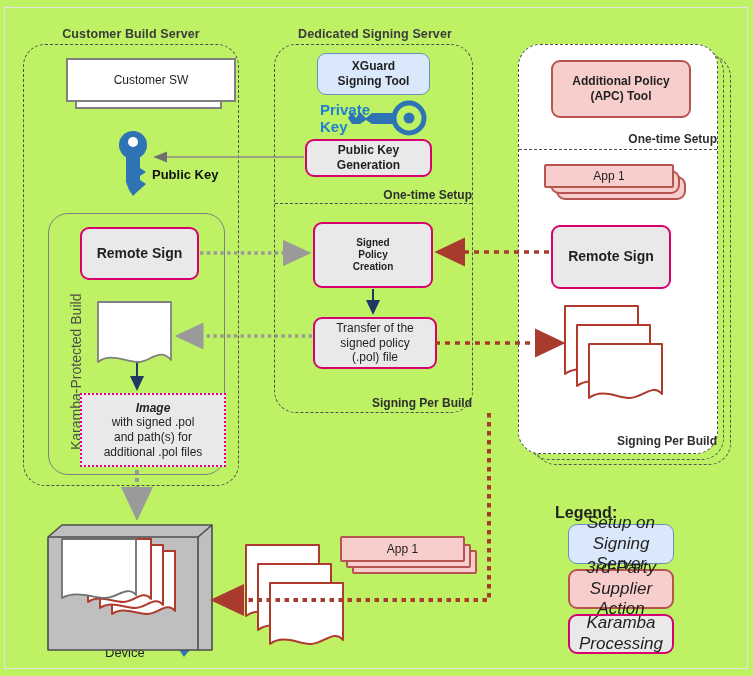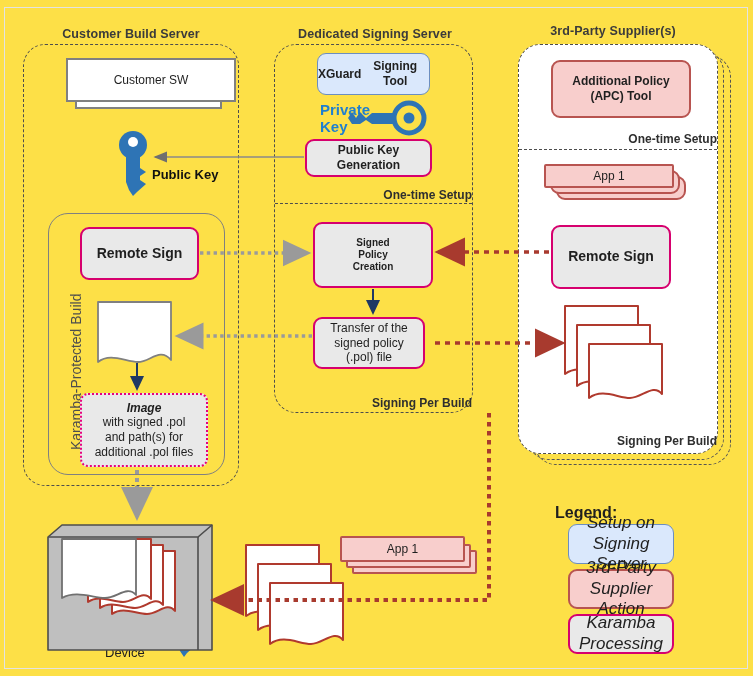--- a/index.html
+++ b/index.html
@@ -1,20 +1,20 @@
 <!DOCTYPE html>
 <html><head>
 <meta charset="utf-8">
 <style>
   html,body{margin:0;padding:0;background:#ffffff;}
   body{font-family:"Liberation Sans", sans-serif;}
   #canvas{
     position:relative;
     width:753px;height:676px;
-    background:#fde047;
+    background:#bef264;
     overflow:hidden;
     box-sizing:border-box;
     padding-left:48px;
   }
   #frame{
     position:absolute;left:4px;top:7px;width:744px;height:662px;
     border:1px solid #e3e3e3;box-sizing:border-box;
   }
   .lane-title{
     position:absolute;font-weight:bold;font-size:12.5px;color:#3b3b3b;
@@ -65,21 +65,20 @@
   .stack-label{position:absolute;font-size:12px;color:#1f1f1f;white-space:nowrap;}
 </style>
 </head>
 <body>
 
 <div id="canvas">
   <div id="frame"></div>
 
   <div class="lane-title" style="left:26px;top:27px;width:210px;">Customer Build Server</div>
   <div class="lane-title" style="left:277px;top:27px;width:196px;">Dedicated Signing Server</div>
-  <div class="lane-title" style="left:518px;top:24px;width:190px;">3rd-Party Supplier(s)</div>
 
   <div class="lane" style="left:23px;top:44px;width:216px;height:442px;"></div>
 
   <div class="lane" style="left:274px;top:44px;width:199px;height:369px;"></div>
   <div class="divider" style="left:275px;top:203px;width:197px;"></div>
 
   <div class="lane ghost" style="left:534px;top:55px;width:197px;height:410px;"></div>
   <div class="lane ghost" style="left:527px;top:50px;width:197px;height:410px;"></div>
   <div class="lane" style="left:518px;top:44px;width:200px;height:410px;background:#fff;"></div>
   <div class="divider" style="left:519px;top:149px;width:198px;"></div>
@@ -89,28 +88,28 @@
 
   <div class="keylabel" style="left:152px;top:167px;">Public Key</div>
 
   <div class="inner-round" style="left:48px;top:213px;width:177px;height:262px;"></div>
   <div class="rot-label" style="left:68px;top:450px;">Karamba-Protected Build</div>
 
   <div class="box box-karamba bold" style="left:80px;top:227px;width:119px;height:53px;font-size:14px;">Remote Sign</div>
 
   <div class="doc-label" style="left:100px;top:317px;">whitebin.pol</div>
 
-  <div class="box box-dotted-pink" style="left:80px;top:393px;width:128px;height:74px;flex-direction:column;border-radius:8px;">
+  <div class="box box-dotted-pink" style="left:80px;top:393px;width:146px;height:74px;flex-direction:column;">
     <span class="italic bold">Image</span>
     <span>with signed .pol</span>
     <span>and path(s) for</span>
     <span>additional .pol files</span>
   </div>
 
-  <div class="box box-blue" style="left:317px;top:53px;width:113px;height:42px;flex-direction:row;">
+  <div class="box box-blue" style="left:317px;top:53px;width:113px;height:42px;flex-direction:column;">
     <span>XGuard</span>
     <span>Signing Tool</span>
   </div>
 
   <div class="privlabel" style="left:320px;top:101px;">
     <span>Private</span><br>
     <span>Key</span>
   </div>
 
   <div class="box box-karamba" style="left:305px;top:139px;width:127px;height:38px;flex-direction:column;font-weight:bold;">
@@ -119,21 +118,21 @@
   </div>
 
   <div class="phase-label" style="left:275px;top:188px;width:197px;">One-time Setup</div>
 
   <div class="box box-karamba bold" style="left:313px;top:222px;width:120px;height:66px;flex-direction:column;font-size:10px;">
     <span>Signed</span>
     <span>Policy</span>
     <span>Creation</span>
   </div>
 
-  <div class="box box-karamba" style="left:313px;top:317px;width:112px;height:52px;flex-direction:column;">
+  <div class="box box-karamba" style="left:313px;top:317px;width:124px;height:52px;flex-direction:column;">
     <span>Transfer of the</span>
     <span>signed policy</span>
     <span>(.pol) file</span>
   </div>
 
   <div class="phase-label" style="left:275px;top:396px;width:197px;">Signing Per Build</div>
 
   <div class="box box-red" style="left:551px;top:60px;width:140px;height:58px;flex-direction:column;font-weight:bold;">
     <span>Additional Policy</span>
     <span>(APC) Tool</span>

